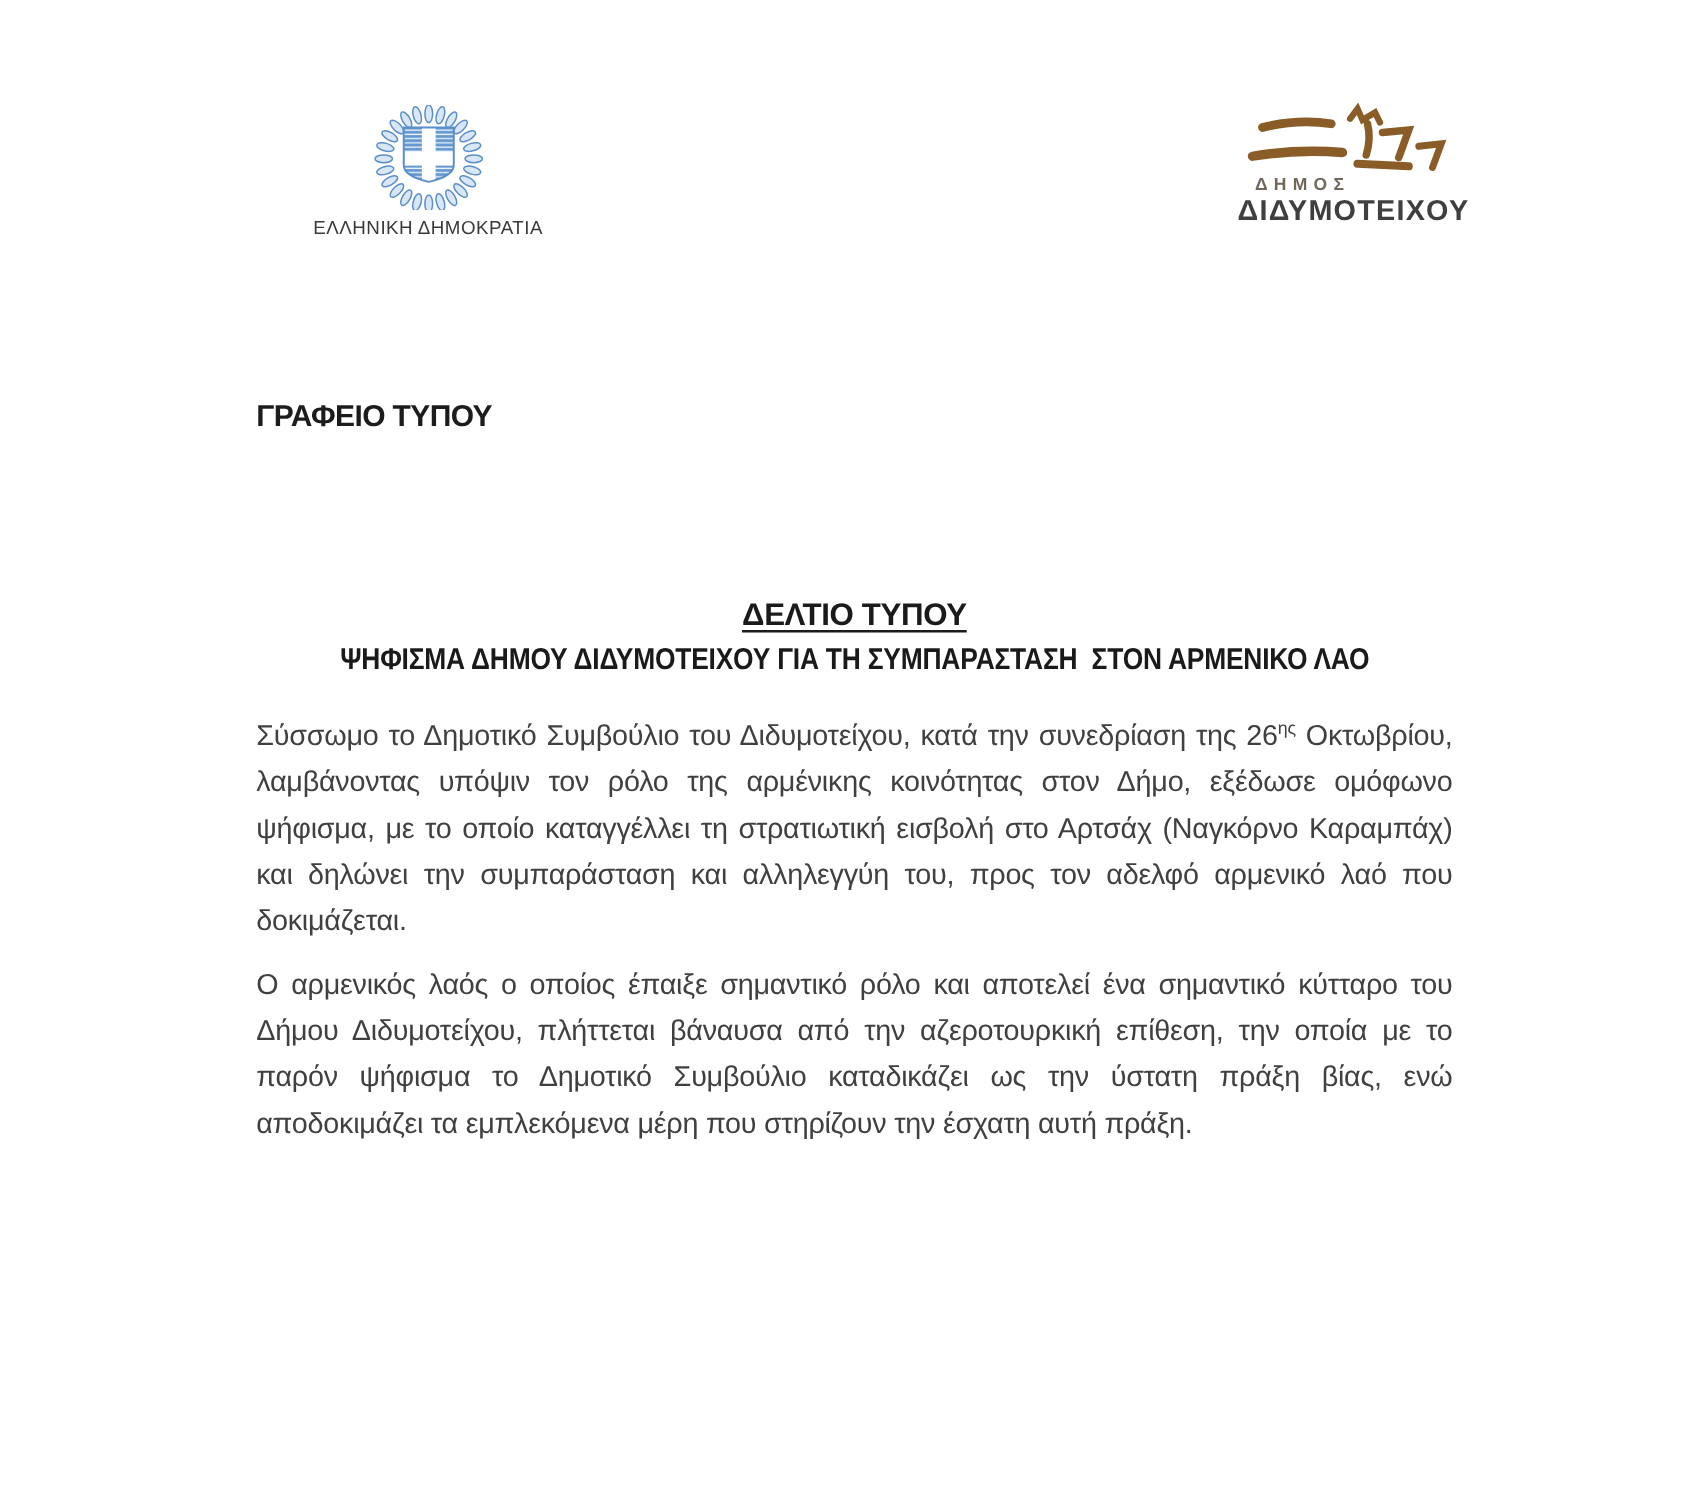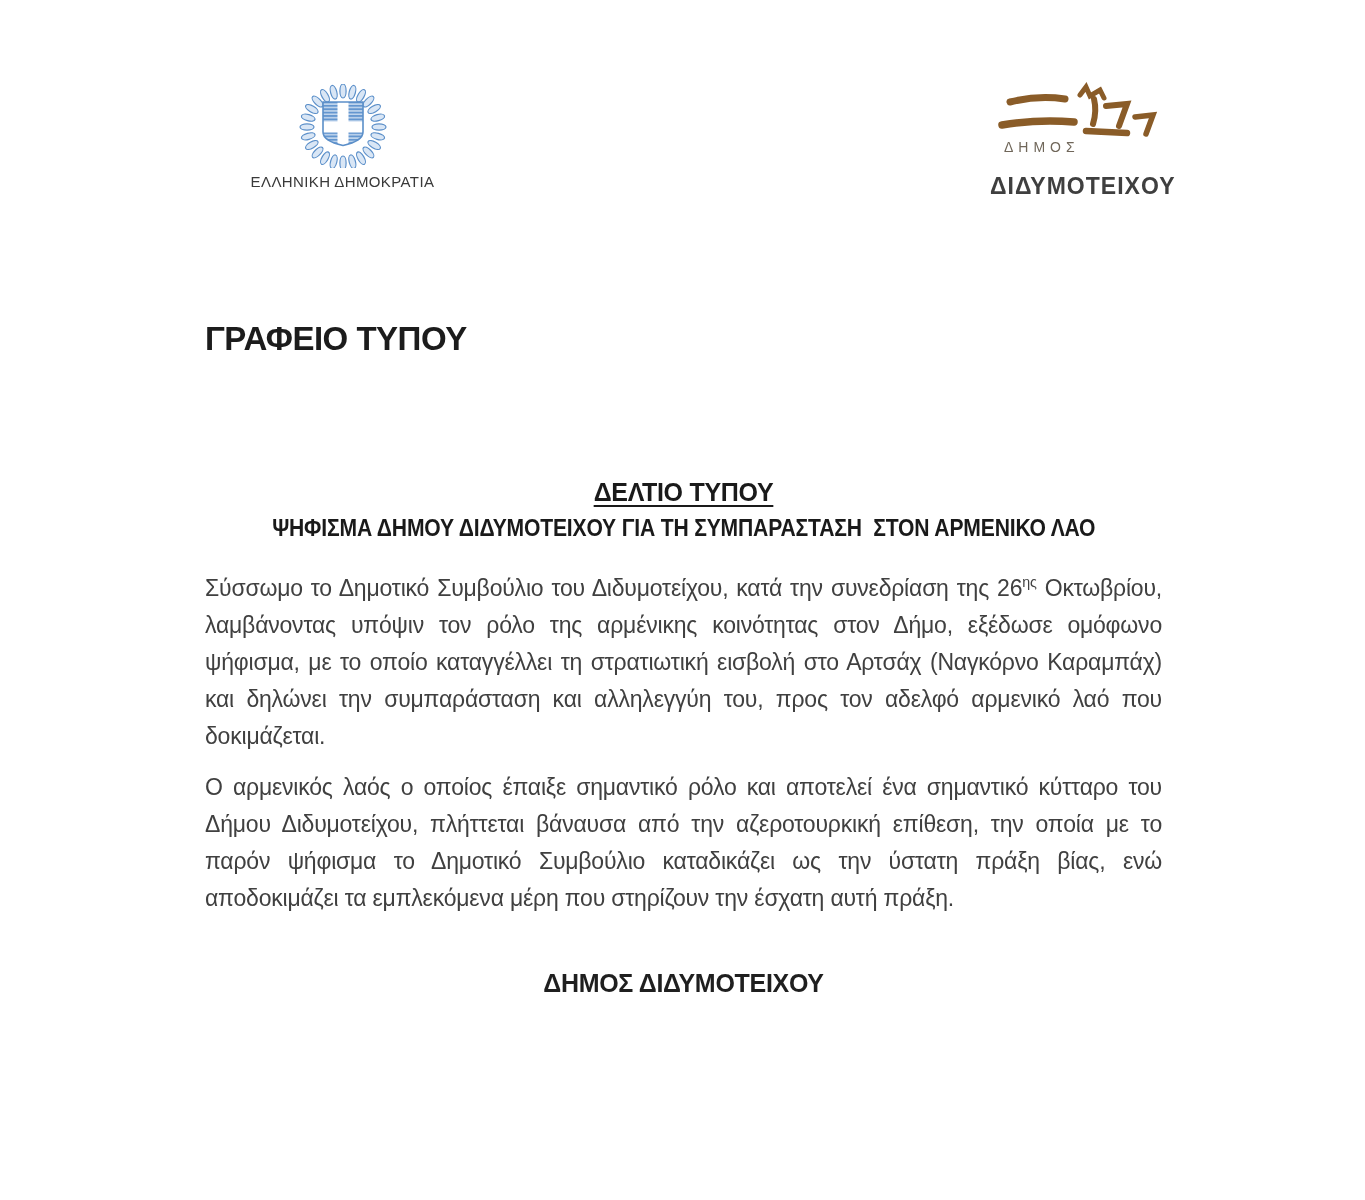--- a/index.html
+++ b/index.html
@@ -31,40 +31,40 @@
   .muni-block {
     position: absolute;
     left: 988px;
     top: 76px;
     width: 210px;
   }
   .muni-art { display: block; margin-left: 6px; }
   .muni-line1 {
     margin: 0 0 0 16px;
     font-size: 14px;
-    font-weight: normal;
+    font-weight: bold;
     letter-spacing: 5px;
     color: #70675a;
     line-height: 15px;
   }
   .muni-line2 {
-    margin: 19px 0 0 2px;
+    margin: 1px 0 0 2px;
     font-size: 23px;
     font-weight: bold;
     letter-spacing: 1px;
     color: #3f3f3f;
     line-height: 24px;
   }
 
   
   .office-title {
     position: absolute;
     left: 205px;
     top: 320px;
-    font-size: 33px;
+    font-size: 24px;
     font-weight: bold;
     letter-spacing: -0.5px;
     color: #1c1c1c;
   }
   .dateline {
     position: absolute;
     left: 205px;
     top: 424px;
     width: 957px;
     text-align: right;
@@ -202,16 +202,15 @@
   <div class="title-block">
     <div class="doc-title">ΔΕΛΤΙΟ ΤΥΠΟΥ</div>
     <div class="doc-subtitle">
       <span>ΨΗΦΙΣΜΑ ΔΗΜΟΥ ΔΙΔΥΜΟΤΕΙΧΟΥ ΓΙΑ ΤΗ ΣΥΜΠΑΡΑΣΤΑΣΗ  ΣΤΟΝ ΑΡΜΕΝΙΚΟ ΛΑΟ</span>
     </div>
   </div>
 
   <div class="body-block">
     <p><span>Σύσσωμο το Δημοτικό Συμβούλιο του Διδυμοτείχου, κατά την συνεδρίαση της 26</span><sup>ης</sup><span> Οκτωβρίου, λαμβάνοντας υπόψιν τον ρόλο της αρμένικης κοινότητας στον Δήμο, εξέδωσε ομόφωνο ψήφισμα, με το οποίο καταγγέλλει τη στρατιωτική εισβολή στο Αρτσάχ (Ναγκόρνο Καραμπάχ) και δηλώνει την συμπαράσταση και αλληλεγγύη του, προς τον αδελφό αρμενικό λαό που δοκιμάζεται.</span></p>
     <p>Ο αρμενικός λαός ο οποίος έπαιξε σημαντικό ρόλο και αποτελεί ένα σημαντικό κύτταρο του Δήμου Διδυμοτείχου, πλήττεται βάναυσα από την αζεροτουρκική επίθεση,  την οποία με το παρόν ψήφισμα το Δημοτικό Συμβούλιο καταδικάζει ως την ύστατη πράξη βίας, ενώ αποδοκιμάζει τα εμπλεκόμενα μέρη που στηρίζουν την έσχατη αυτή πράξη.</p>
-    <div class="footer-title">ΔΗΜΟΣ ΔΙΔΥΜΟΤΕΙΧΟΥ</div>
   </div>
 
 </div>
 
 </body></html>

